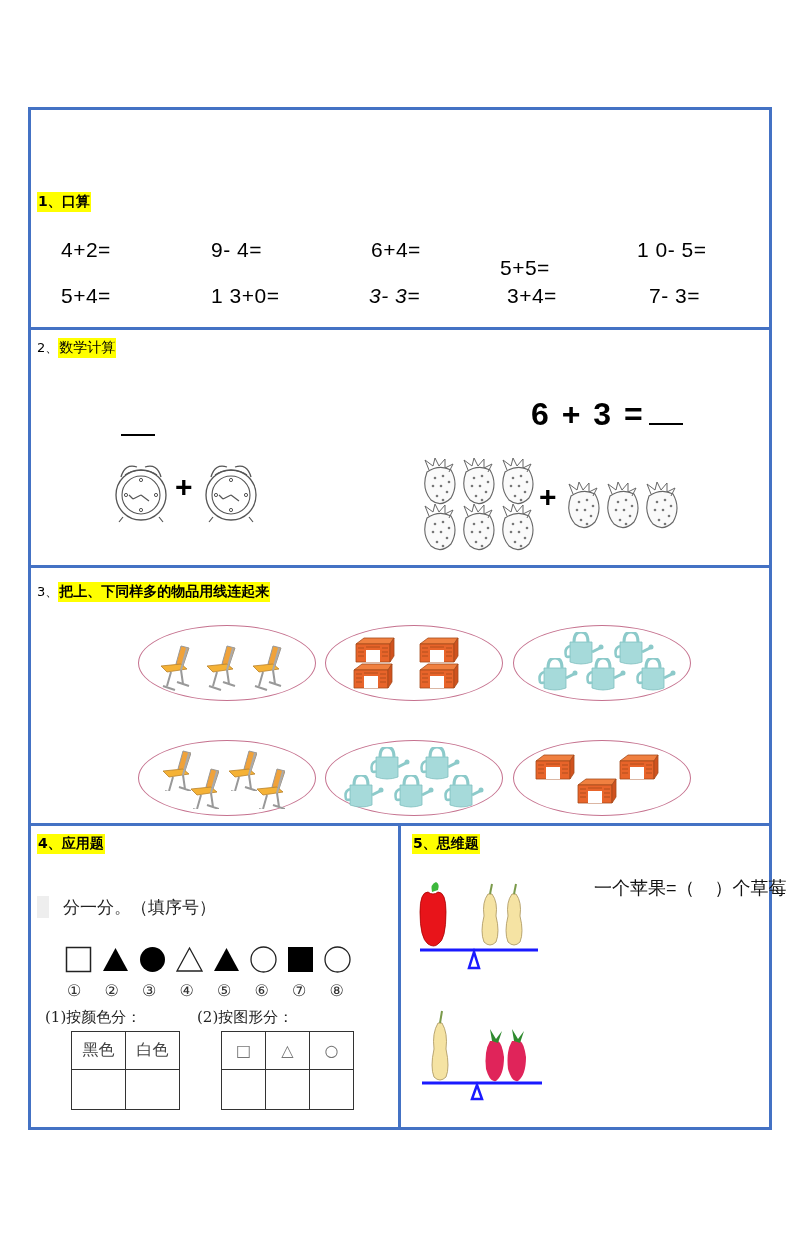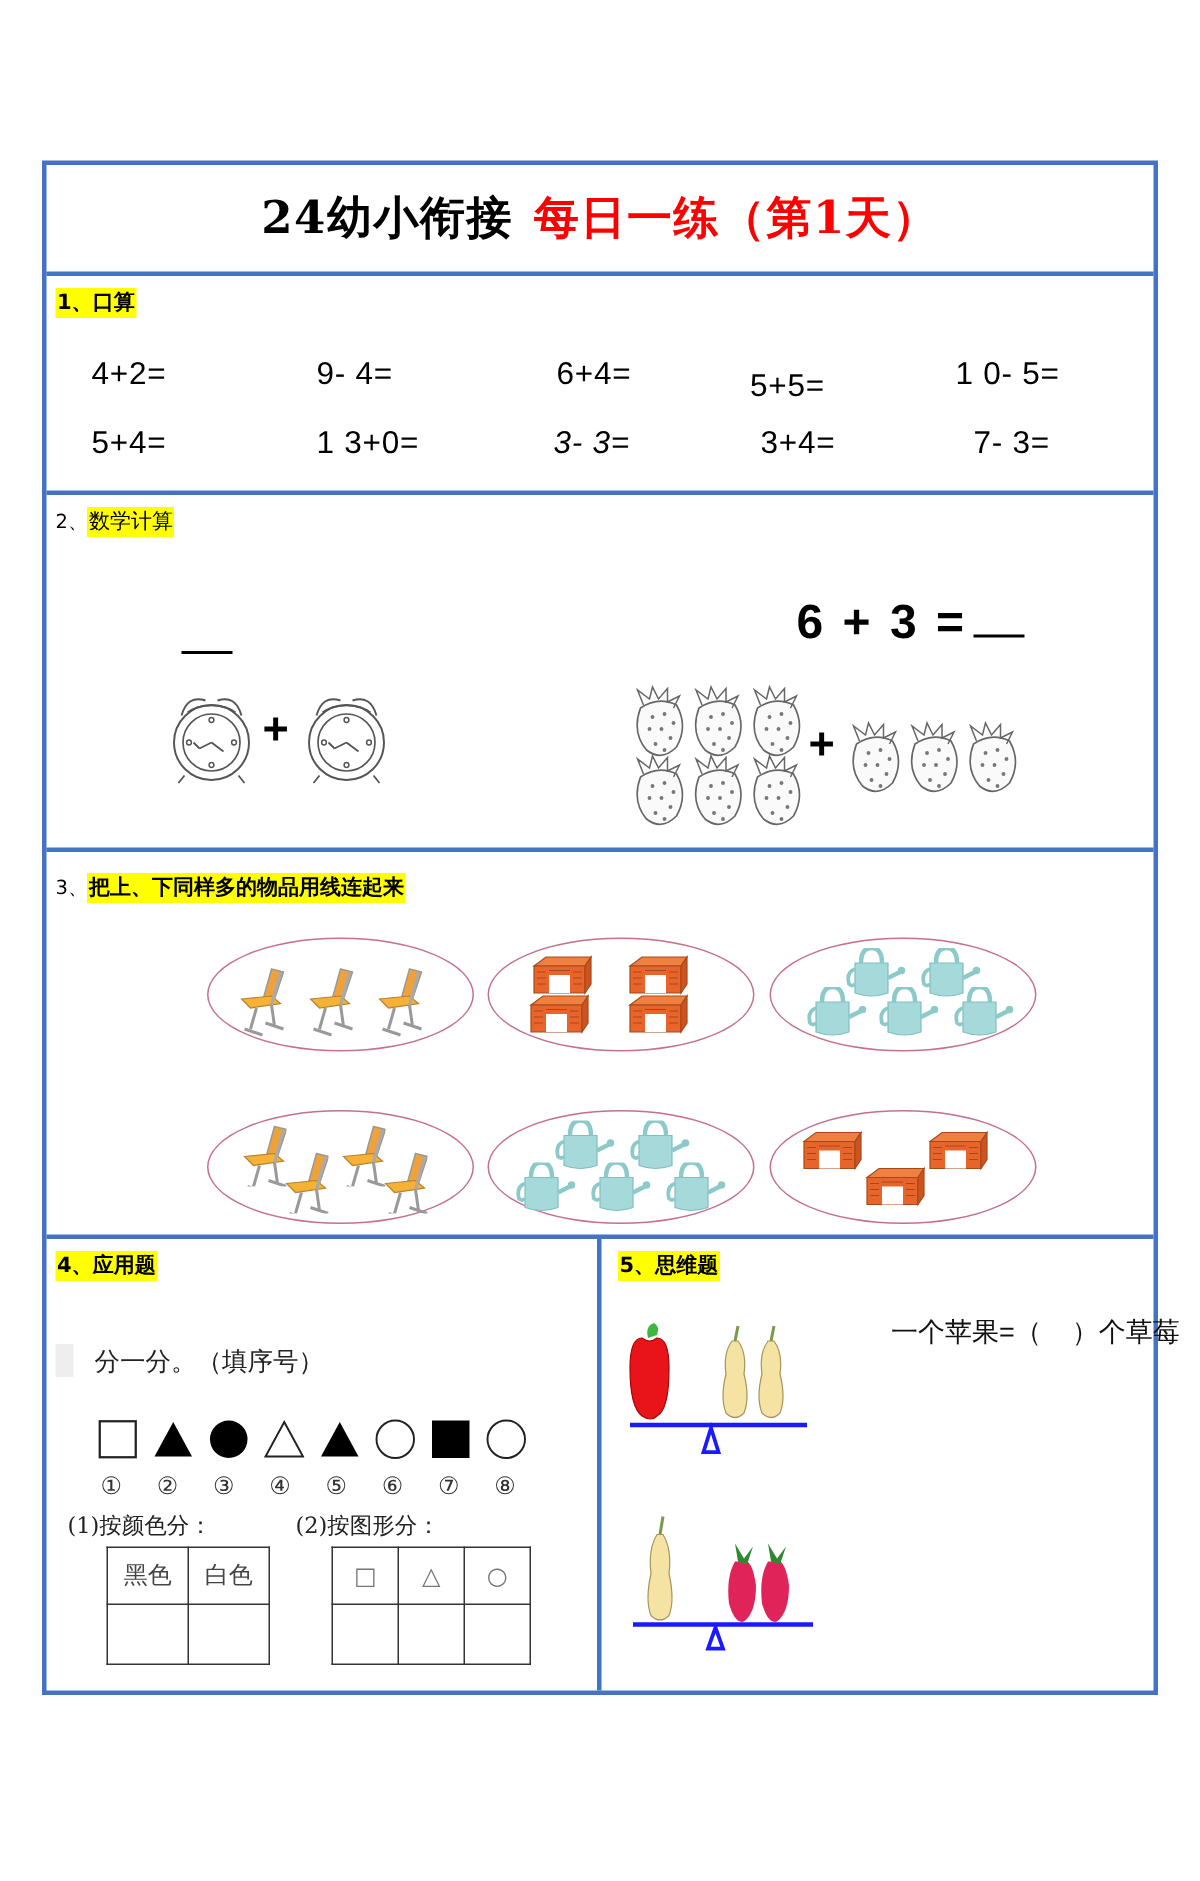--- a/index.html
+++ b/index.html
@@ -99,36 +99,32 @@
       <path d="M10,10 Q10,0 17,0 Q24,0 24,10" fill="none" stroke="#8ccaca" stroke-width="3"></path>
       <path d="M6,14 Q0,16 2,24 Q4,26 6,24" fill="none" stroke="#8ccaca" stroke-width="2.5"></path>
       <path d="M28,20 L36,16" stroke="#8ccaca" stroke-width="3"></path>
       <circle cx="37" cy="15" r="2.5" fill="#8ccaca"></circle>
     </g>
   </defs>
 </svg>
 
 <div class="sheet">
 
-  <div class="sec title">
-    <span class="black">24幼小衔接</span>
-    <span class="red">每日一练（第1天）</span>
-  </div>
 
   <div class="sec s1">
     <div class="sec-head">
       <span class="hl" style="display:flex;">
         <span>1、</span>
         <span>口算</span>
       </span>
     </div>
     <div class="calc" style="left:30px; top:54px;">4+2=</div>
     <div class="calc" style="left:180px; top:54px;">9- 4=</div>
     <div class="calc" style="left:340px; top:54px;">6+4=</div>
-    <div class="calc" style="left:469px; top:62px;text-align:right;">5+5=</div>
+    <div class="calc" style="left:469px; top:72px;text-align:right;">5+5=</div>
     <div class="calc" style="left:606px; top:54px;">1 0- 5=</div>
     <div class="calc" style="left:30px; top:100px;text-align:right;">5+4=</div>
     <div class="calc" style="left:180px; top:100px;">1 3+0=</div>
     <div class="calc" style="left:338px; top:100px;font-style:italic;">3- 3=</div>
     <div class="calc" style="left:476px; top:100px;">3+4=</div>
     <div class="calc" style="left:618px; top:100px;">7- 3=</div>
   </div>
 
   <div class="sec s2">
     <div class="sec-head" style="font-weight:normal;">

